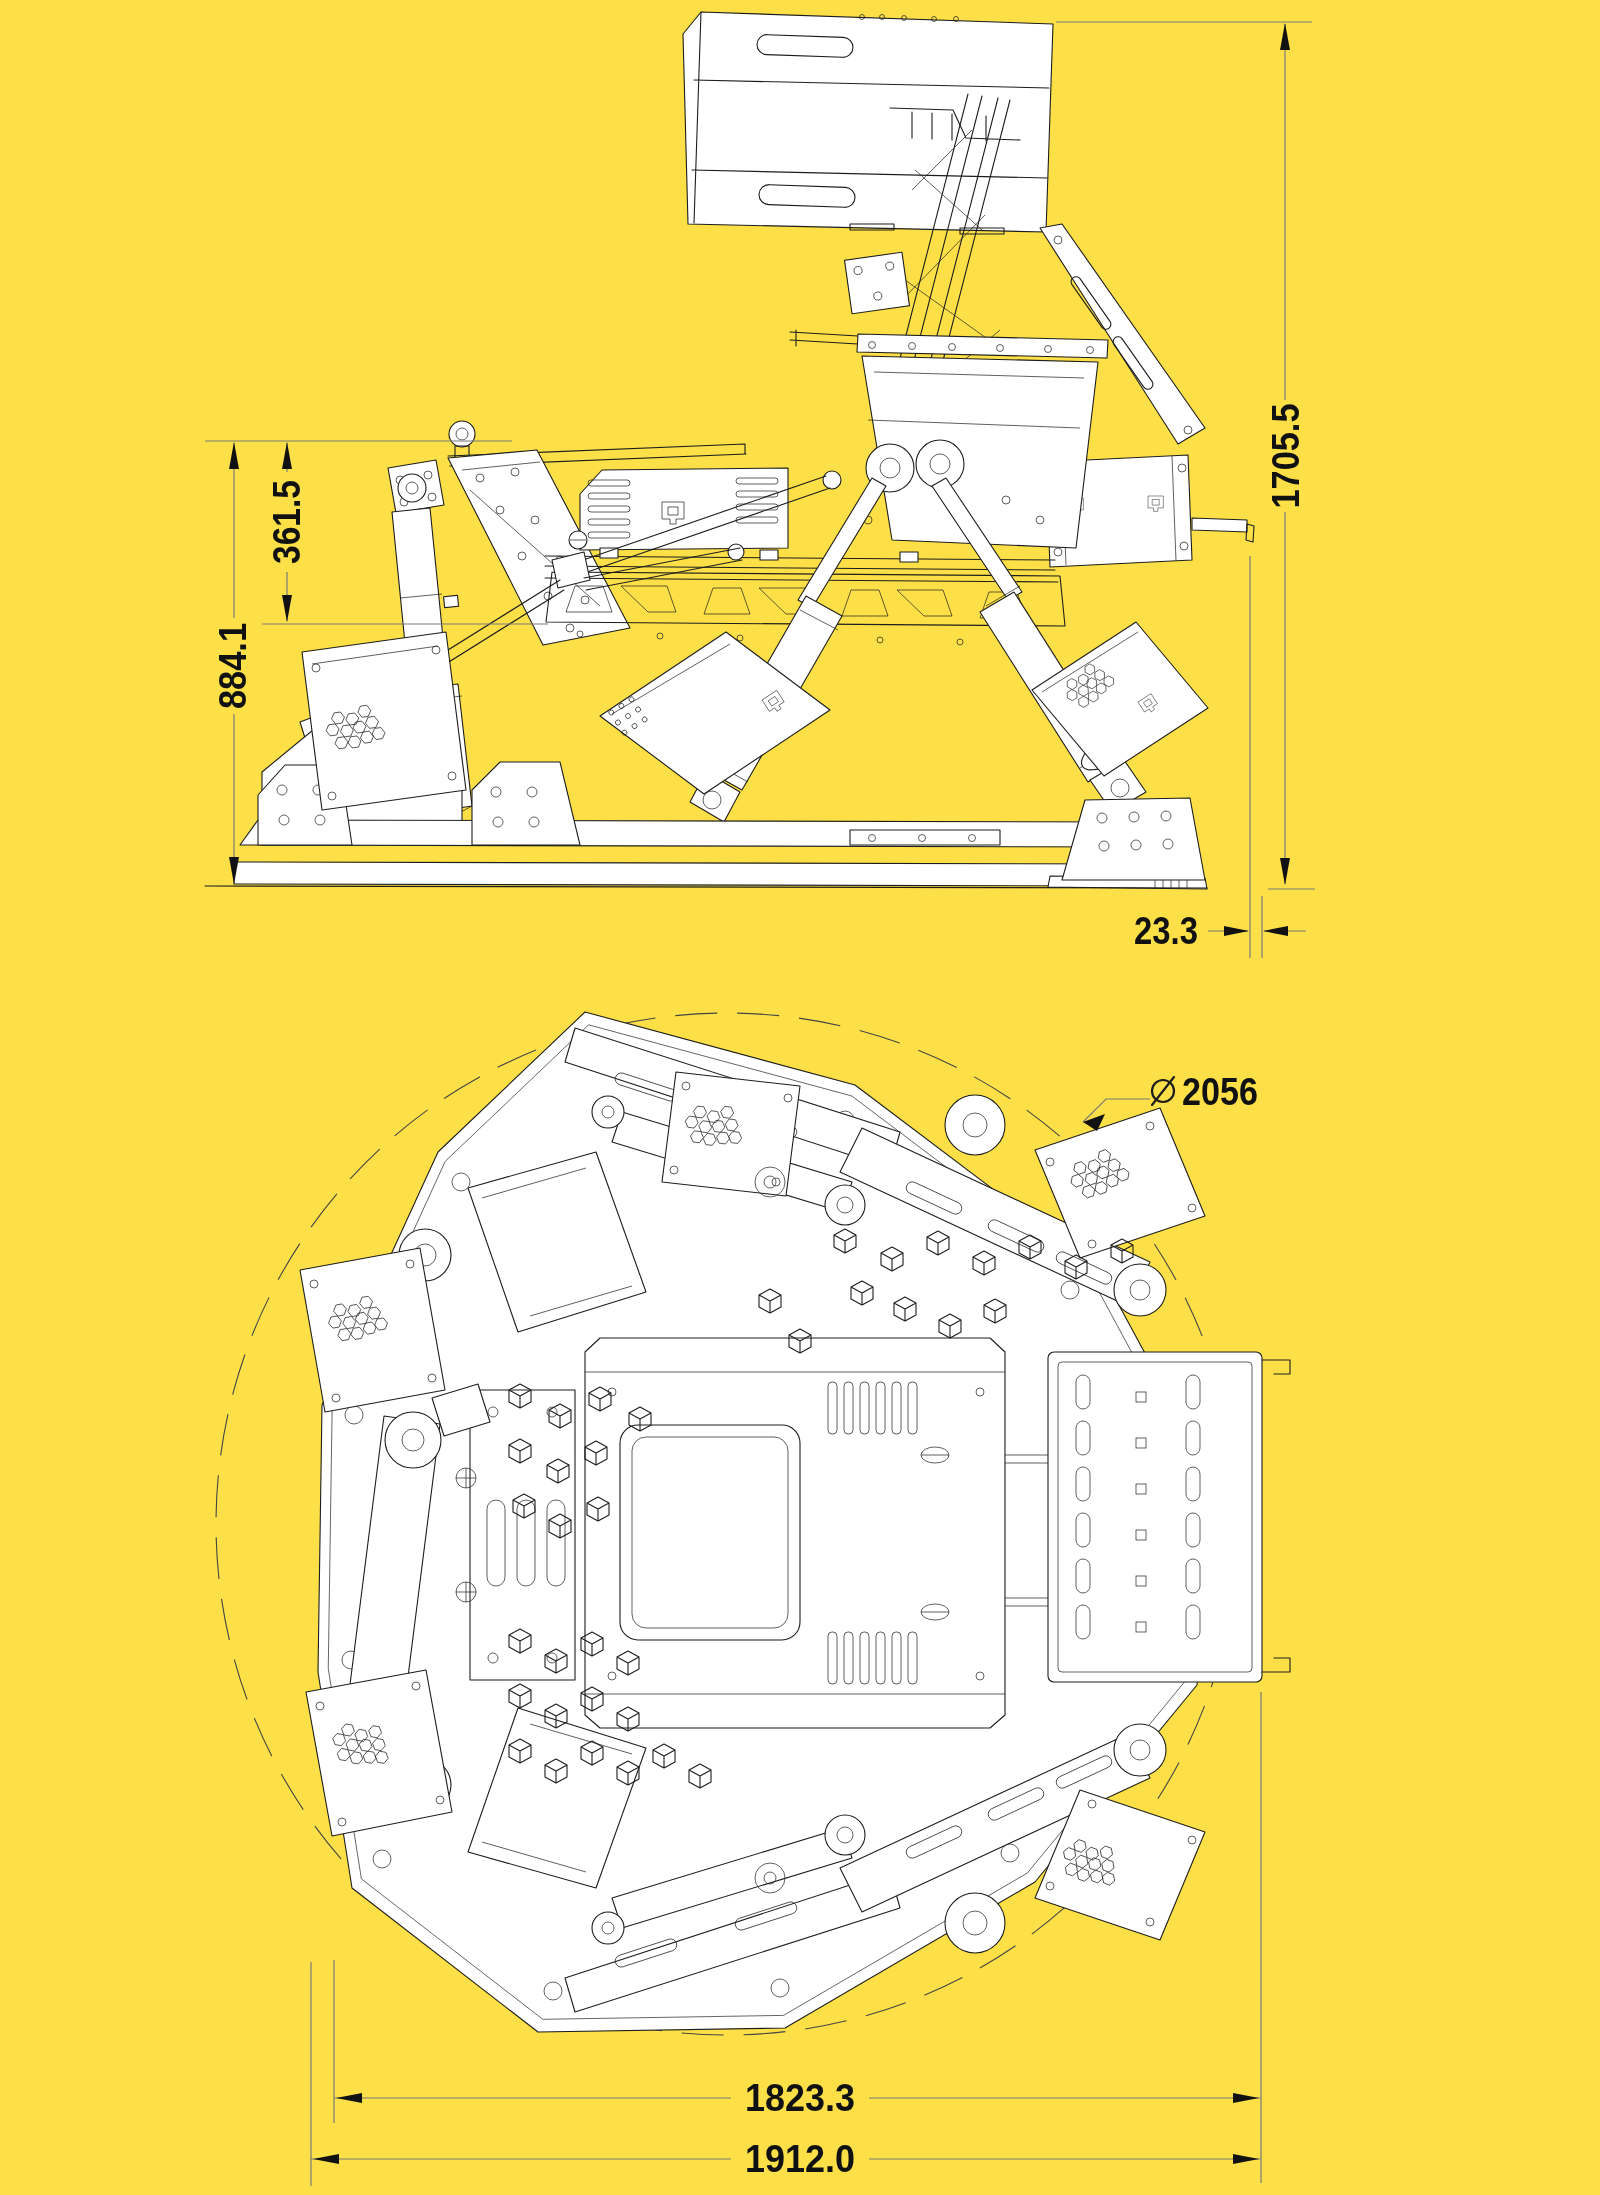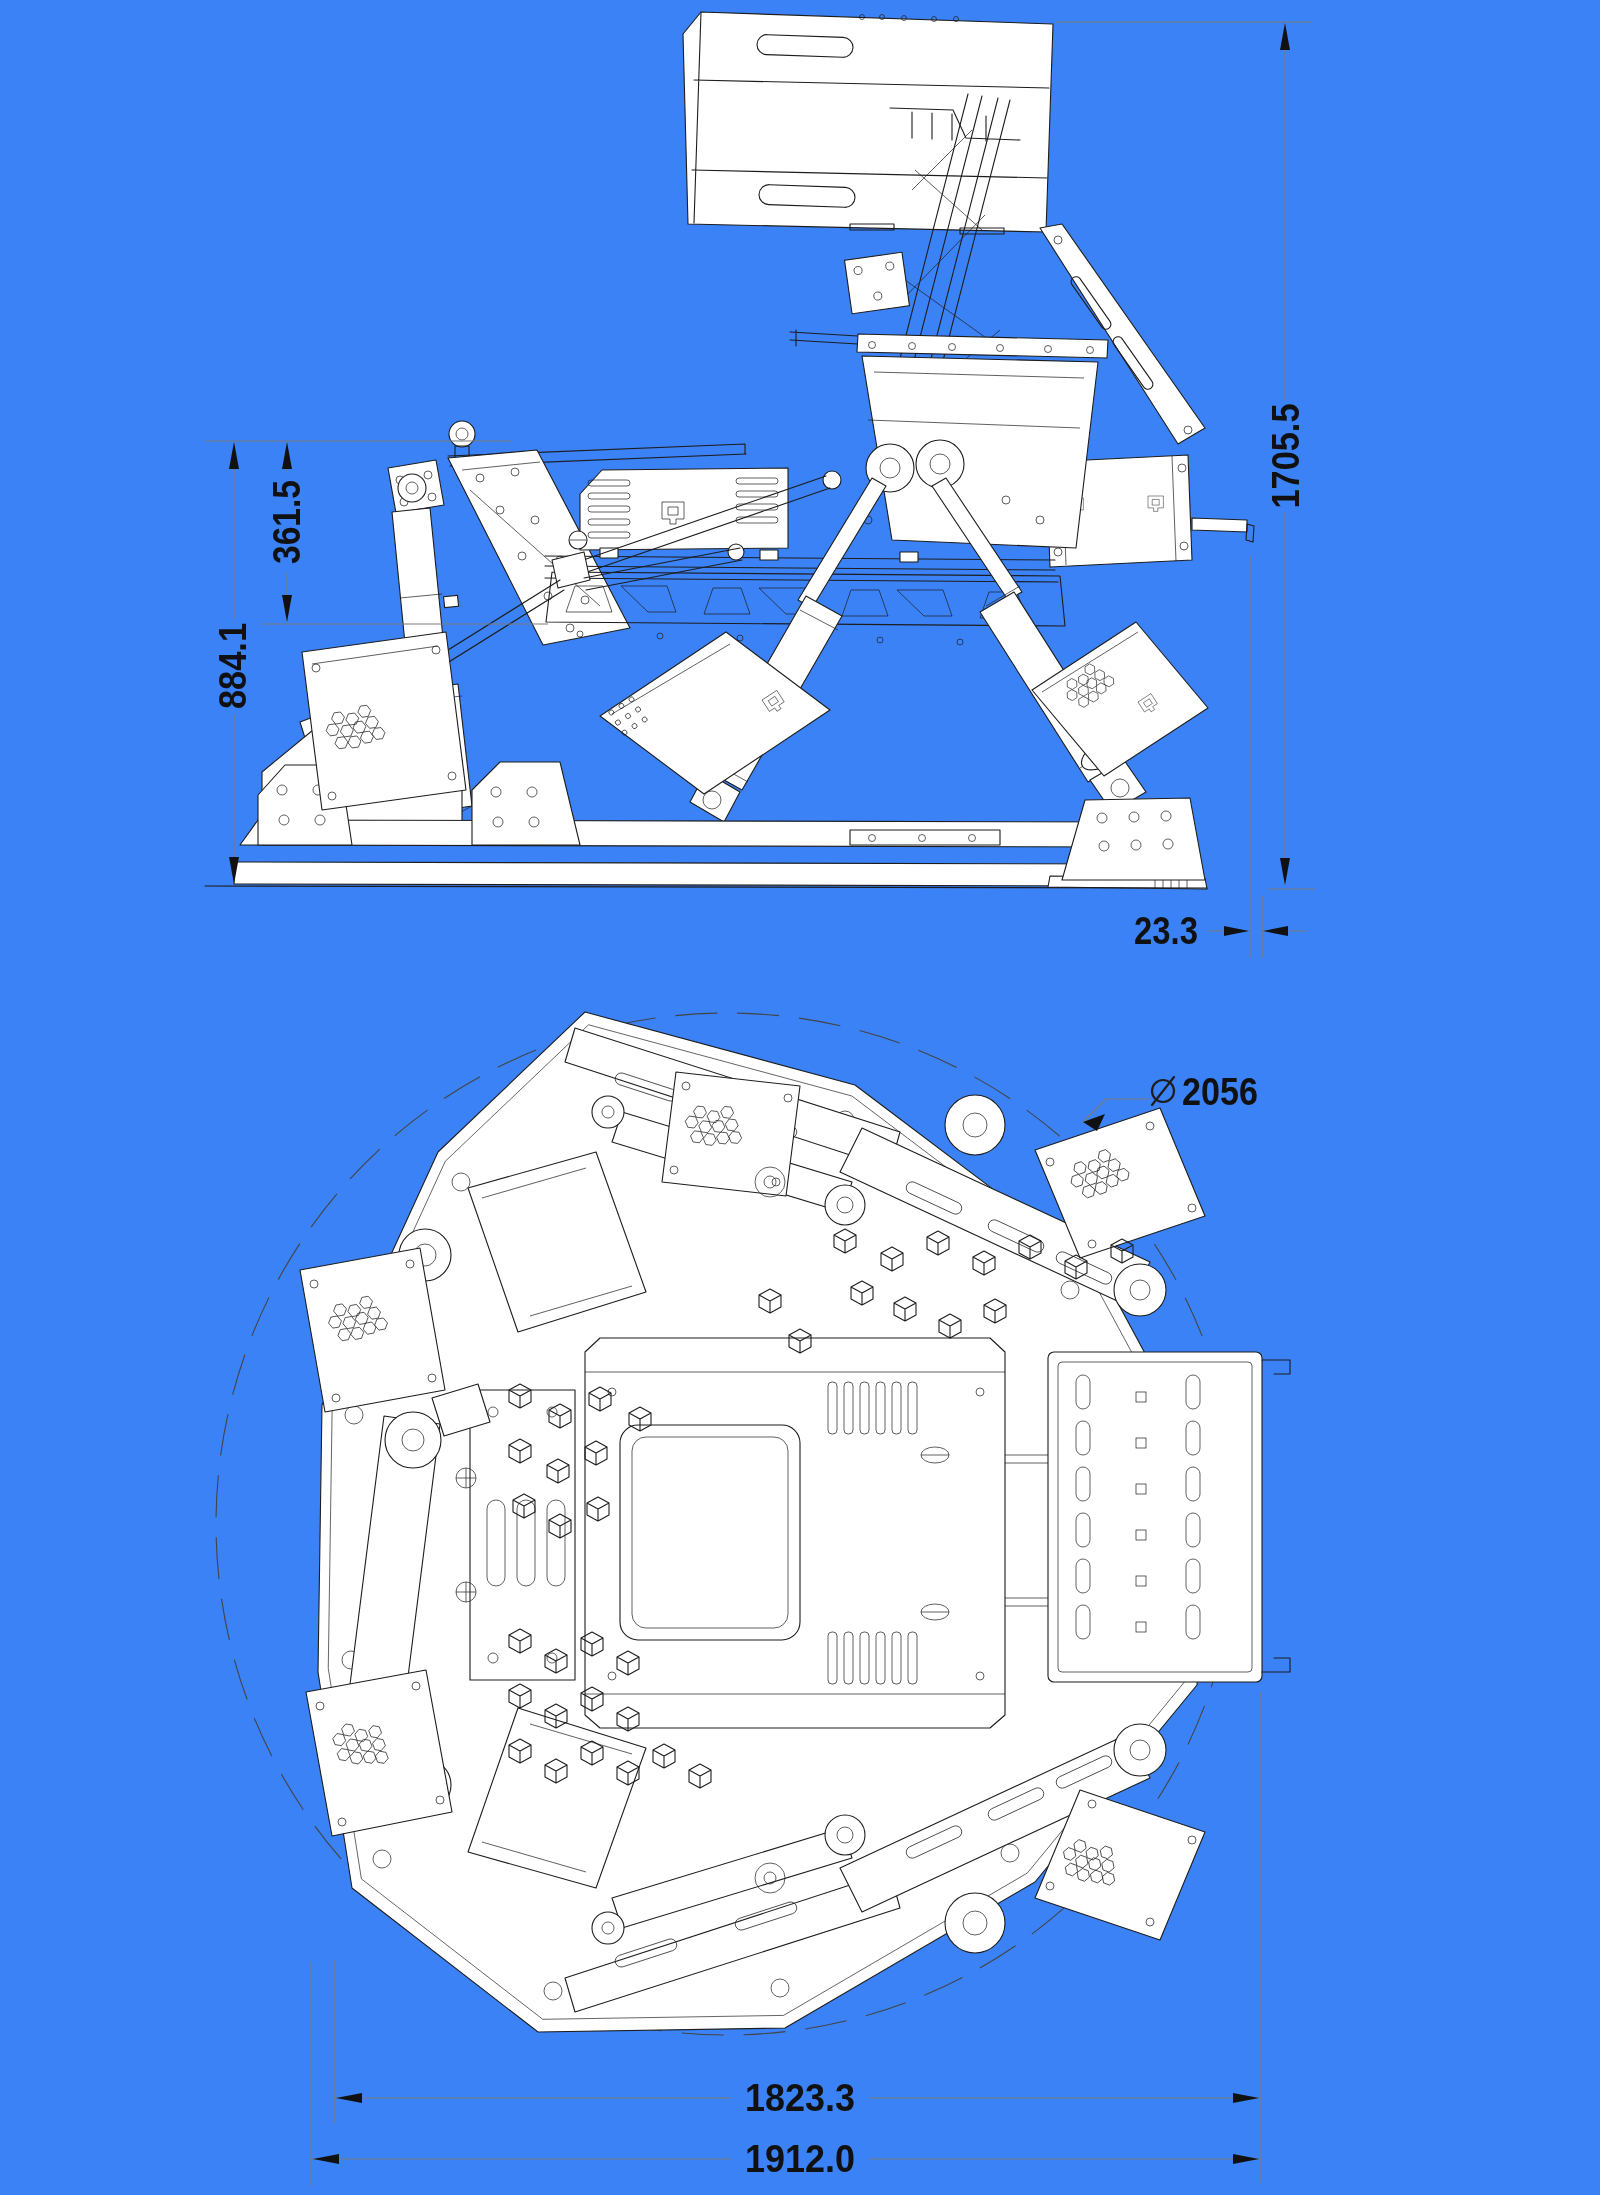--- a/index.html
+++ b/index.html
@@ -1,16 +1,16 @@
 <!DOCTYPE html>
 <html><head>
 <meta charset="utf-8">
 <style>
   html,body{margin:0;padding:0;background:#ffffff;}
-  .page{width:1600px;height:2195px;background:#3b82f6;position:relative;overflow:hidden;}
+  .page{width:1600px;height:2195px;background:#fde047;position:relative;overflow:hidden;}
   svg{display:block;}
   .ln{fill:none;stroke:#1d1d1d;stroke-width:1.1;stroke-linejoin:round;stroke-linecap:round;}
   .lnf{fill:#ffffff;stroke:#1d1d1d;stroke-width:1.1;stroke-linejoin:round;stroke-linecap:round;}
   .thin{fill:none;stroke:#1d1d1d;stroke-width:0.7;}
   .dim{fill:none;stroke:#7a7a7a;stroke-width:1.2;}
   .dimd{fill:none;stroke:#444444;stroke-width:1.1;stroke-dasharray:42 20;}
   .arr{fill:#111111;stroke:none;}
   .dimtxt{font-family:"Liberation Sans","DejaVu Sans",sans-serif;font-weight:bold;font-size:38px;fill:#111111;}
 </style>
 </head>

